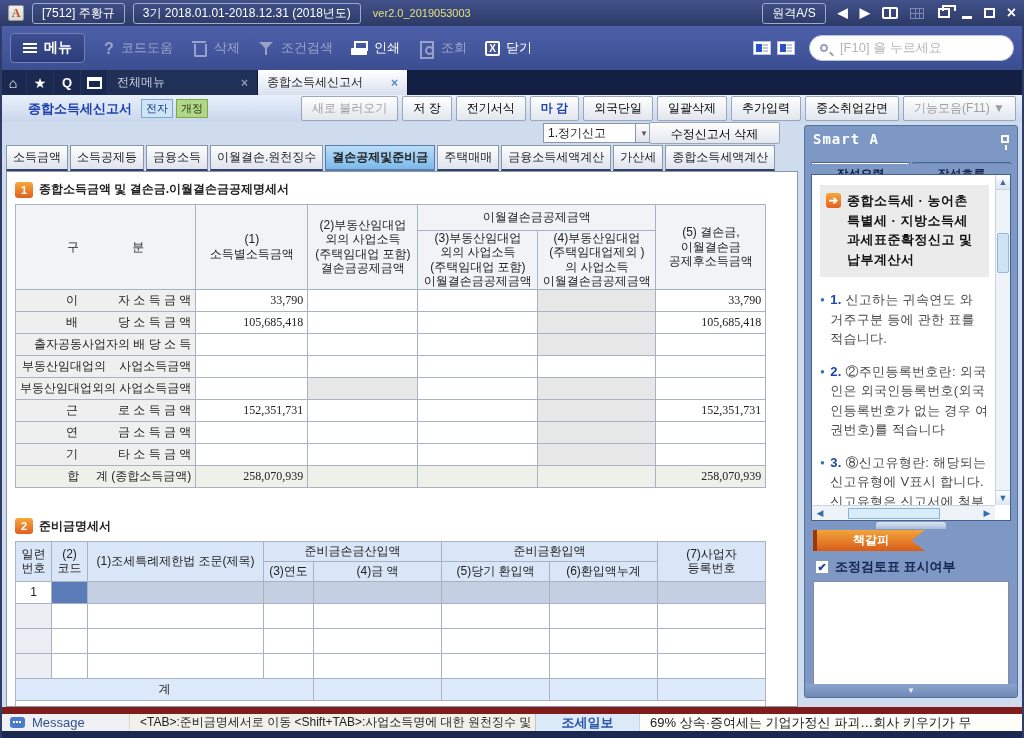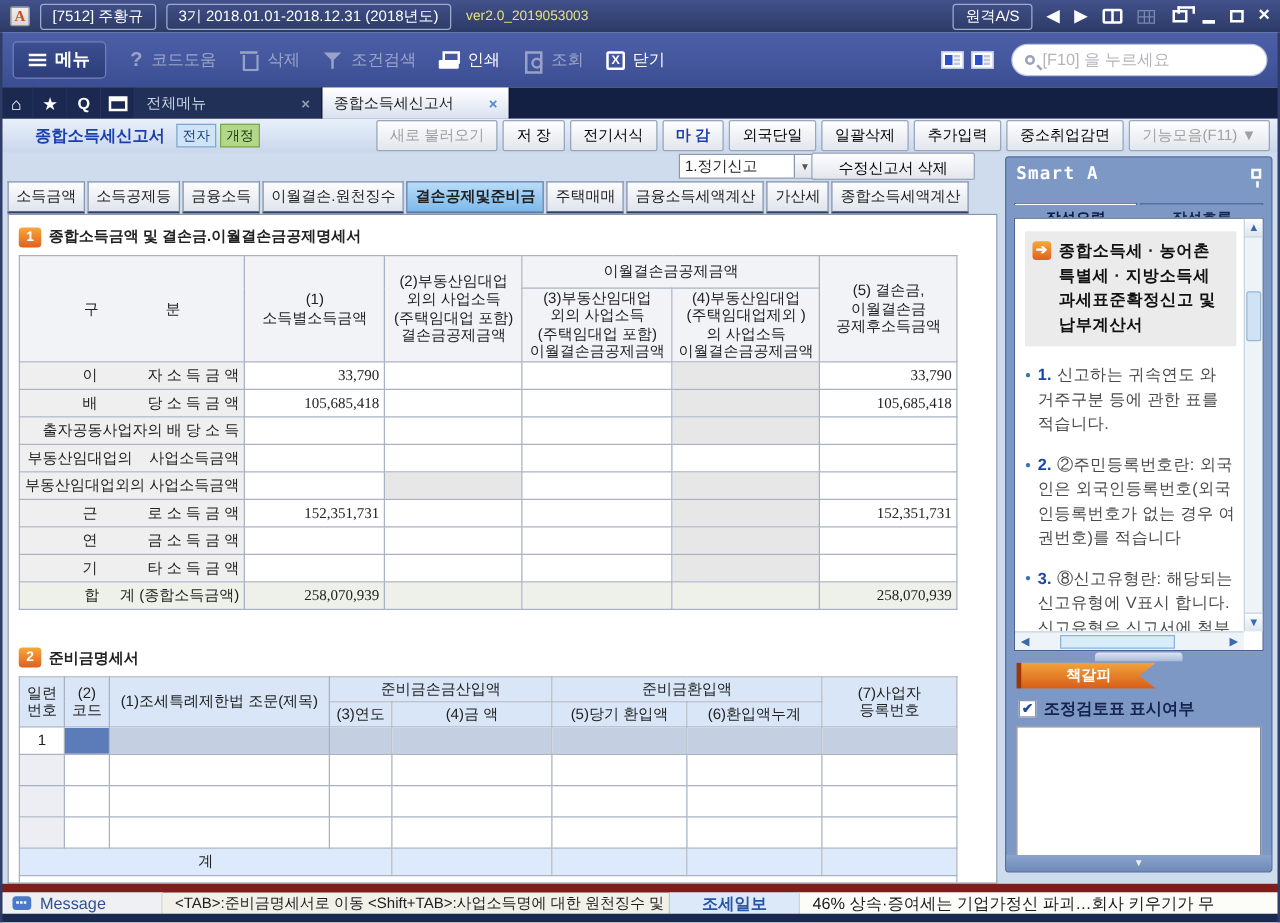--- a/index.html
+++ b/index.html
@@ -37,21 +37,21 @@
   .ti-funnel::after{content:"";position:absolute;left:7px;top:8px;width:2px;height:7px;background:#fff;}
   .ti-printer::before{content:"";position:absolute;left:3px;top:1px;width:10px;height:6px;border:2px solid #fff;}
   .ti-printer::after{content:"";position:absolute;left:0;top:8px;width:16px;height:7px;background:#fff;border-radius:1px;}
   .ti-searchdoc::before{content:"";position:absolute;left:2px;top:1px;width:10px;height:14px;border:2px solid #fff;}
   .ti-searchdoc::after{content:"";position:absolute;left:7px;top:6px;width:5px;height:5px;border:2px solid #fff;border-radius:50%;}
   .ti-close{border:2px solid #fff;width:15px;height:15px;font:bold 10px/11px "Liberation Sans",sans-serif;text-align:center;border-radius:2px;}
   .tb-sep{flex:1;}
   .win-ico{width:18px;height:14px;background:#fff;border:1px solid #b9c4e2;position:relative;margin-right:6px;}
   .win-ico::before{content:"";position:absolute;left:2px;top:2px;width:6px;height:8px;background:#2a52c8;}
   .win-ico::after{content:"";position:absolute;right:2px;top:2px;width:5px;height:2px;background:#c0c8d8;box-shadow:0 3px #c0c8d8,0 6px #c0c8d8;}
-  .search-box{width:205px;height:26px;background:#fff;border:1px solid #b9c4e2;border-radius:13px;display:flex;align-items:center;padding:0 10px;gap:6px;margin-left:8px;}
+  .search-box{width:205px;height:26px;background:#fff;border:1px solid #b9c4e2;border-radius:13px;display:flex;align-items:center;padding:0 10px;gap:12px;margin-left:8px;}
   .mag{width:8px;height:8px;border:2px solid #9aa2b8;border-radius:50%;position:relative;flex:none;}
   .mag::after{content:"";position:absolute;left:7px;top:7px;width:5px;height:2px;background:#9aa2b8;transform:rotate(45deg);}
   .search-ph{color:#b4b4bc;font-size:13px;white-space:nowrap;}
 
   
   .tabbar{position:absolute;top:70px;left:0;right:0;height:25px;background:#141f44;display:flex;align-items:stretch;}
   .qico{width:27px;display:flex;align-items:center;justify-content:center;color:#fff;font-size:14px;border-right:1px solid #26335c;background:#1b2950;}
   .qico.q{font-weight:bold;font-size:13px;}
   .ico-cal{width:15px;height:12px;border:2px solid #fff;border-top:4px solid #fff;}
   .tab{display:flex;align-items:center;justify-content:space-between;width:150px;padding:0 9px;color:#c9d1e4;background:#203056;border-right:1px solid #0d1734;font-size:12px;}
@@ -517,18 +517,18 @@
 </div>
 
 <div class="statusbar">
   <div class="msg-cell">
     <span class="bubble"></span>
     <span>Message</span>
   </div>
   <div class="msg-text">&lt;TAB&gt;:준비금명세서로 이동  &lt;Shift+TAB&gt;:사업소득명에 대한 원천징수 및 납</div>
   <div class="news">
     <div class="news-src">조세일보</div>
-    <div class="news-txt">46% 상속·증여세는 기업가정신 파괴…회사 키우기가 무</div>
+    <div class="news-txt">69% 상속·증여세는 기업가정신 파괴…회사 키우기가 무</div>
   </div>
 </div>
 <div class="bottom-strip"></div>
 <div class="edge l"></div>
 <div class="edge r"></div>
 
 </body></html>

